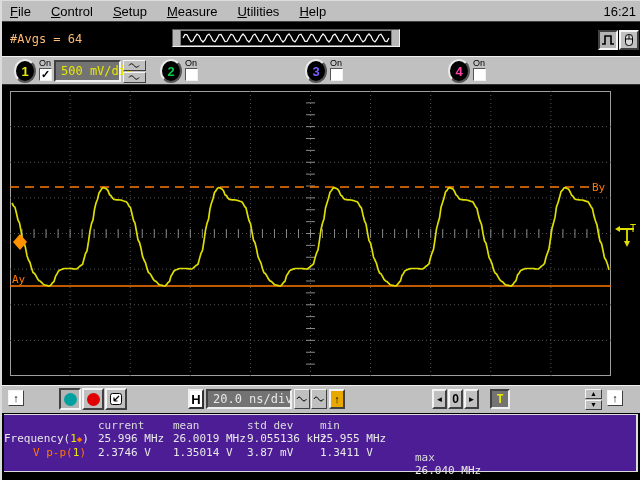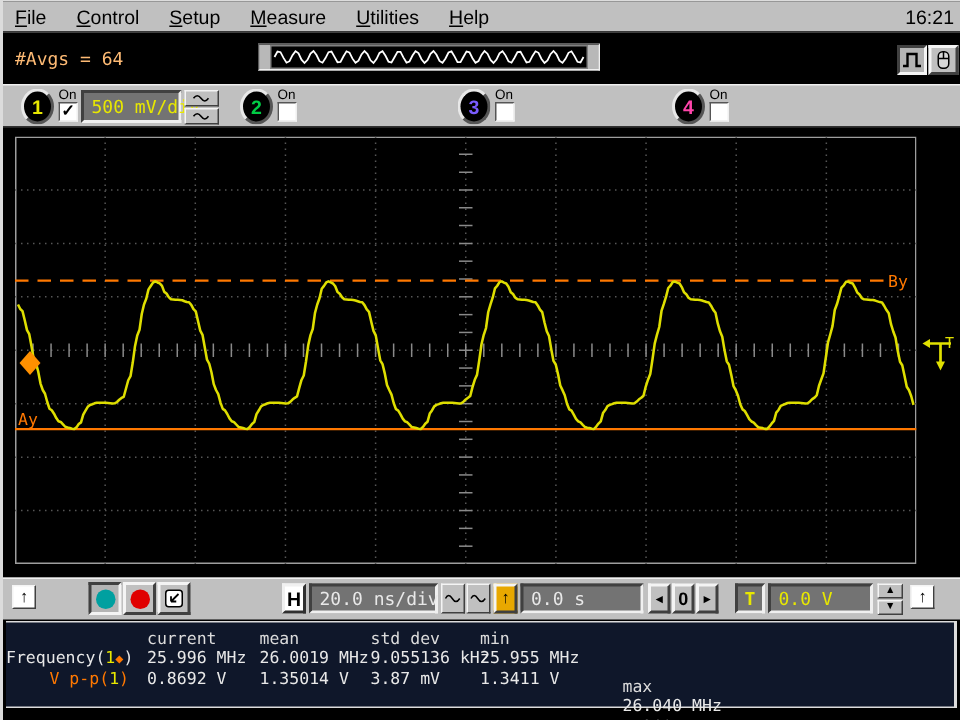--- a/index.html
+++ b/index.html
@@ -70,21 +70,21 @@
           font-weight:bold; font-size:13px; color:#000;
           display:flex; align-items:center; justify-content:center; }
   .navbtn { background:#c0c0c0; border:2px solid; border-color:#f4f4f4 #404040 #404040 #f4f4f4;
             font-size:8px; color:#000; display:flex; align-items:center; justify-content:center;
             font-weight:bold; }
   .spin { position:absolute; width:17px; height:10px; background:#c0c0c0;
           border:1px solid; border-color:#f4f4f4 #404040 #404040 #f4f4f4;
           font-size:7px; line-height:8px; text-align:center; color:#000; }
 
   
-  #measure { left:2px; top:413px; width:634px; height:58px; background:#0f172a;
+  #measure { left:2px; top:413px; width:634px; height:58px; background:#4c1d95;
              border-top:1px solid #dcdcdc; border-right:2px solid #dcdcdc;
              border-bottom:1px solid #dcdcdc;
              font-family:"DejaVu Sans Mono", monospace; font-size:11px; }
   .mrow { position:absolute; left:0; width:100%; height:13px; white-space:nowrap; }
   .mlabel { position:absolute; left:0; width:82px; text-align:right; }
   .mc { position:absolute; }
   .c0 { left:94px; } .c1 { left:169px; } .c2 { left:243px; } .c3 { left:316px; } .c4 { left:411px;margin-top:32px; }
   .hdr { color:#dcdcdc; }
   .val { color:#e8e8e8; }
 </style>
@@ -287,30 +287,28 @@
         </svg>
     </div>
     <div class="tb wavebtn" style="left:309px; width:16px">
       <svg width="12" height="8" viewBox="0 0 12 8">
           <path d="M1 4 Q3 0 5.5 4 Q8 8 10.5 4" stroke="#000" fill="none"></path>
         </svg>
     </div>
     <div class="tb navbtn" style="left:327px; width:16px; background:#e8a800">
         <span style="font-size:11px">↑</span>
       </div>
-    <div class="tb blackdisp" style="left:345px; width:82px; color:#e8e8e8">0.0 s</div>
     <div class="tb navbtn" style="left:430px; width:15px">
         <span>◄</span>
       </div>
     <div class="tb navbtn" style="left:446px; width:15px; font-size:12px">0</div>
     <div class="tb navbtn" style="left:462px; width:15px">
         <span>►</span>
       </div>
     <div class="tb blackdisp" style="left:488px; width:20px; color:#e8e800; font-weight:bold; justify-content:center; padding-left:0">T</div>
-    <div class="tb blackdisp" style="left:510px; width:70px; color:#e8e800">0.0 V</div>
     <div class="spin" style="left:583px; top:3px"><span>▲</span></div>
     <div class="spin" style="left:583px; top:14px"><span>▼</span></div>
     <div class="tb arrowbtn" style="left:605px; width:16px; height:16px; top:4px">
         <span>↑</span>
       </div>
   </div>
 
   <div id="measure" class="abs">
     <div class="mrow" style="top:4px">
       <span class="mc c0 hdr">current</span>
@@ -322,20 +320,20 @@
     <div class="mrow" style="top:17px">
       <span class="mlabel"><span style="color:#e8e8e8">Frequency(</span><span style="color:#e8e800">1</span><span style="color:#ff7800; font-size:9px">◆</span><span style="color:#e8e8e8">)</span></span>
       <span class="mc c0 val">25.996 MHz</span>
       <span class="mc c1 val">26.0019 MHz</span>
       <span class="mc c2 val">9.055136 kHz</span>
       <span class="mc c3 val">25.955 MHz</span>
       <span class="mc c4 val">26.040 MHz</span>
     </div>
     <div class="mrow" style="top:31px">
       <span class="mlabel"><span style="color:#ff7800">V p-p(</span><span style="color:#e8e800">1</span><span style="color:#ff7800">)</span></span>
-      <span class="mc c0 val">0.8692 V</span>
+      <span class="mc c0 val">2.3746 V</span>
       <span class="mc c1 val">1.35014 V</span>
       <span class="mc c2 val">3.87 mV</span>
       <span class="mc c3 val">1.3411 V</span>
       <span class="mc c4 val">1.3607 V</span>
     </div>
   </div>
 </div>
 
 </body></html>

